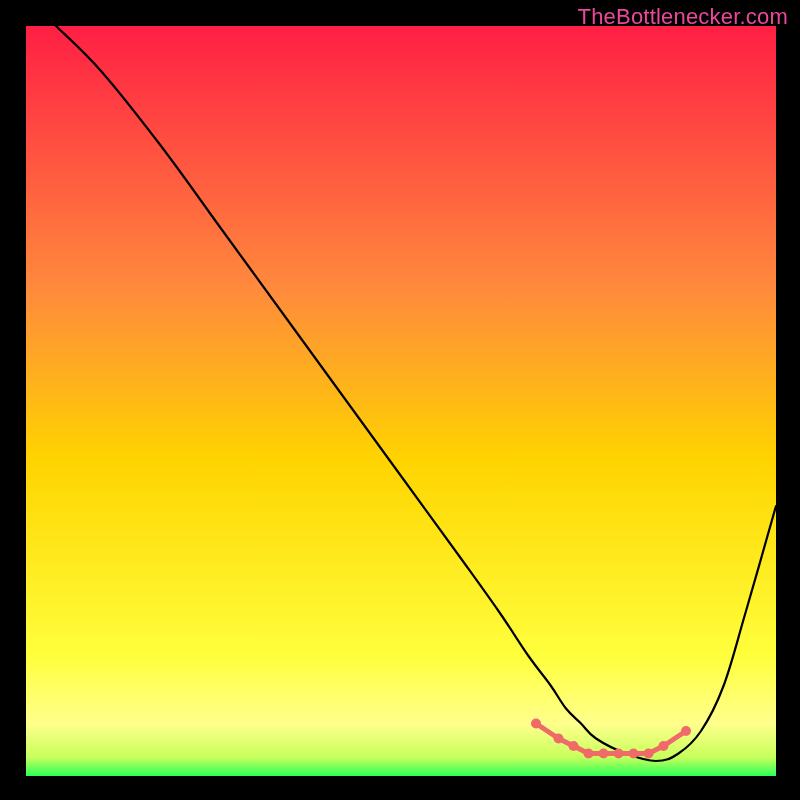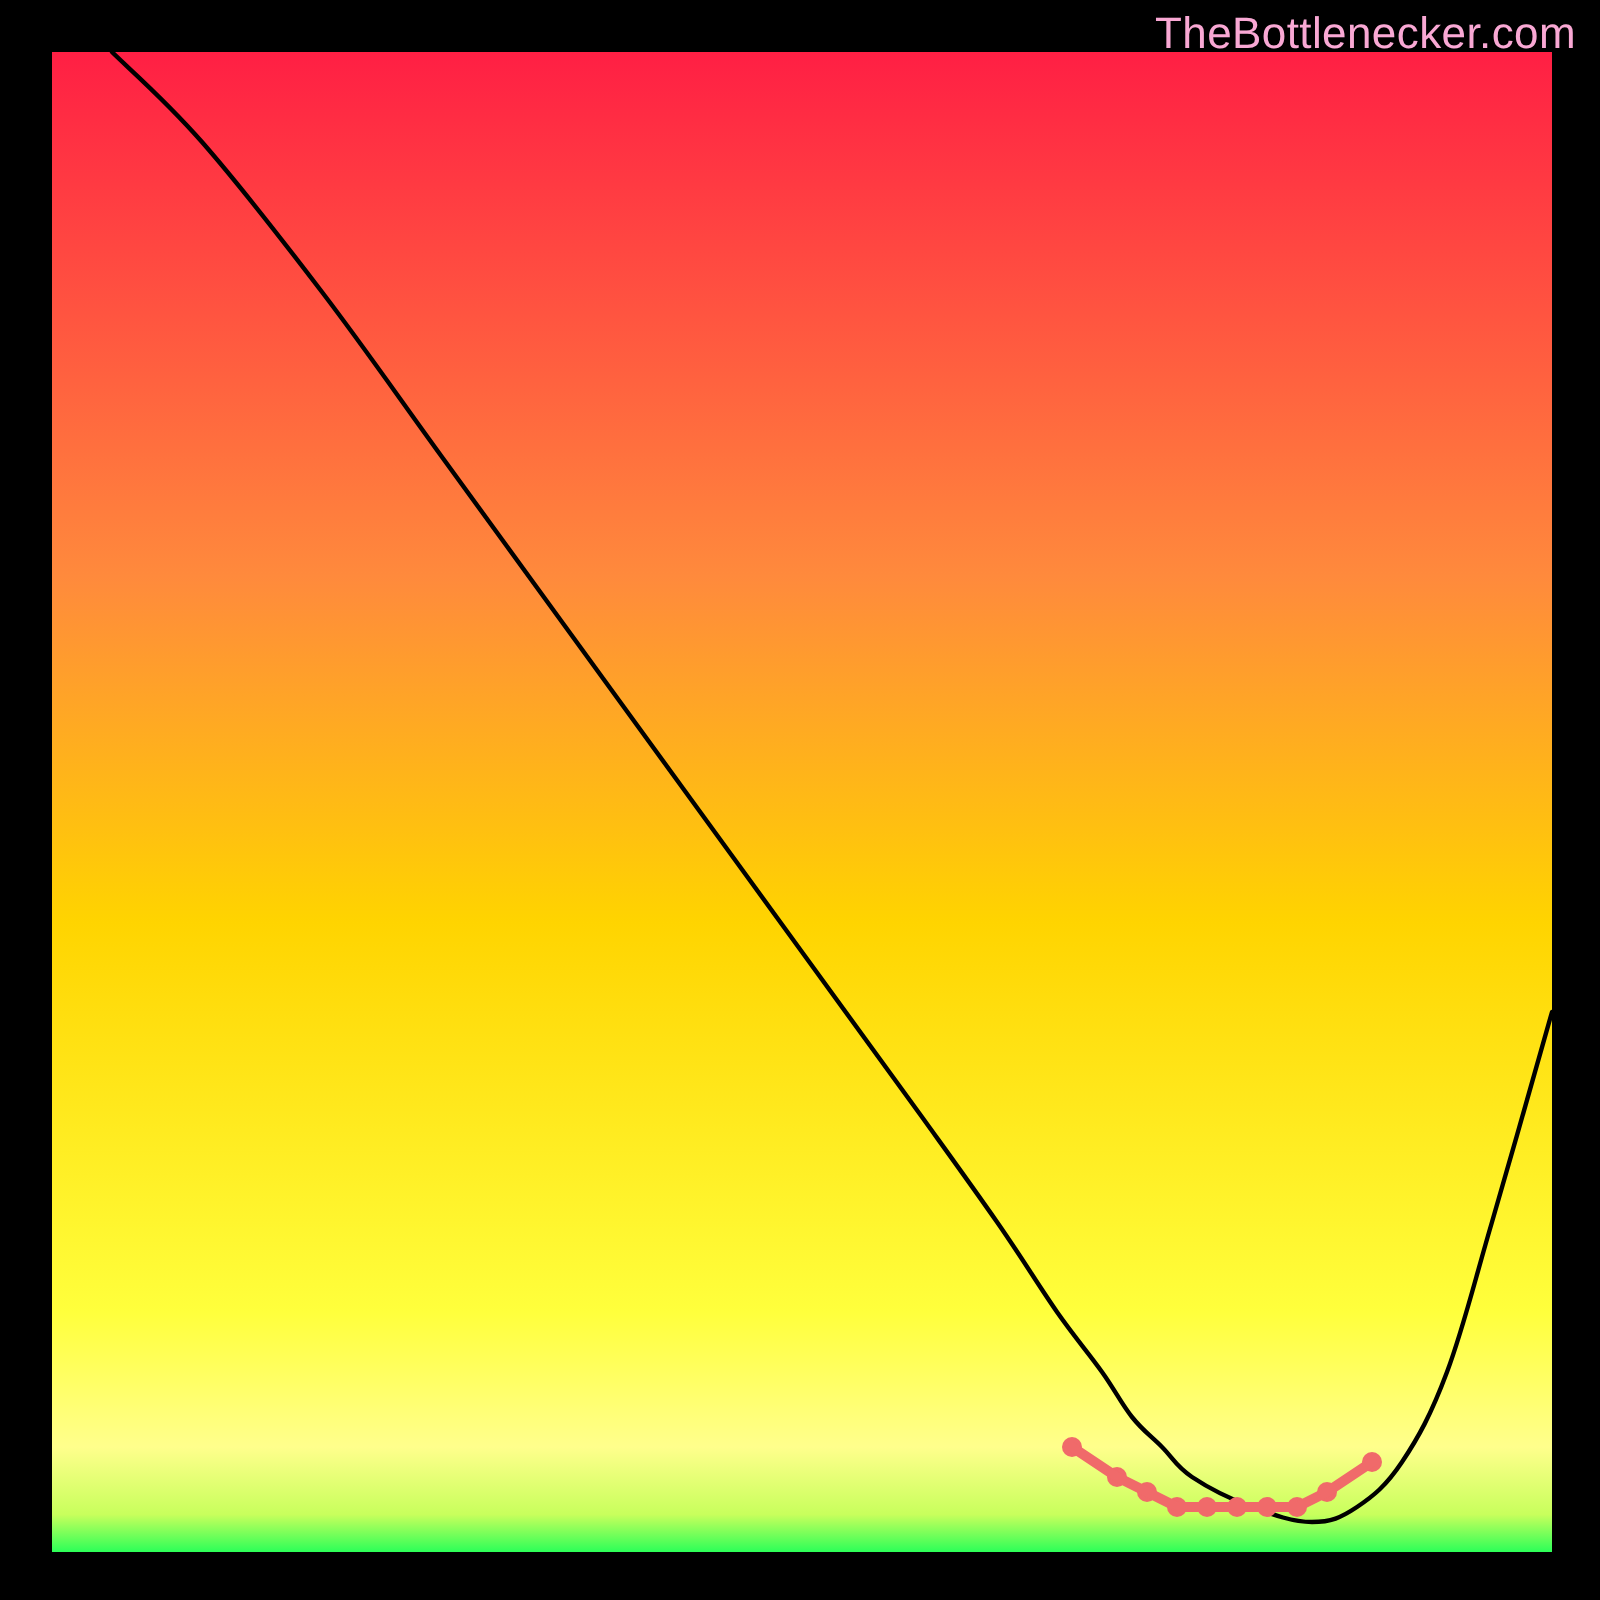--- a/index.html
+++ b/index.html
@@ -7,21 +7,21 @@
   .frame {
     width: 800px;
     height: 800px;
     background: #000;
     position: relative;
   }
   .watermark {
     position: absolute;
     top: 4px;
     right: 12px;
-    color: #f9a8d4;
+    color: #ec4899;
     font-family: Arial, Helvetica, sans-serif;
     font-size: 22px;
     font-weight: 500;
     letter-spacing: 0.2px;
     z-index: 10;
   }
   .plot-area {
     position: absolute;
     left: 26px;
     top: 26px;

